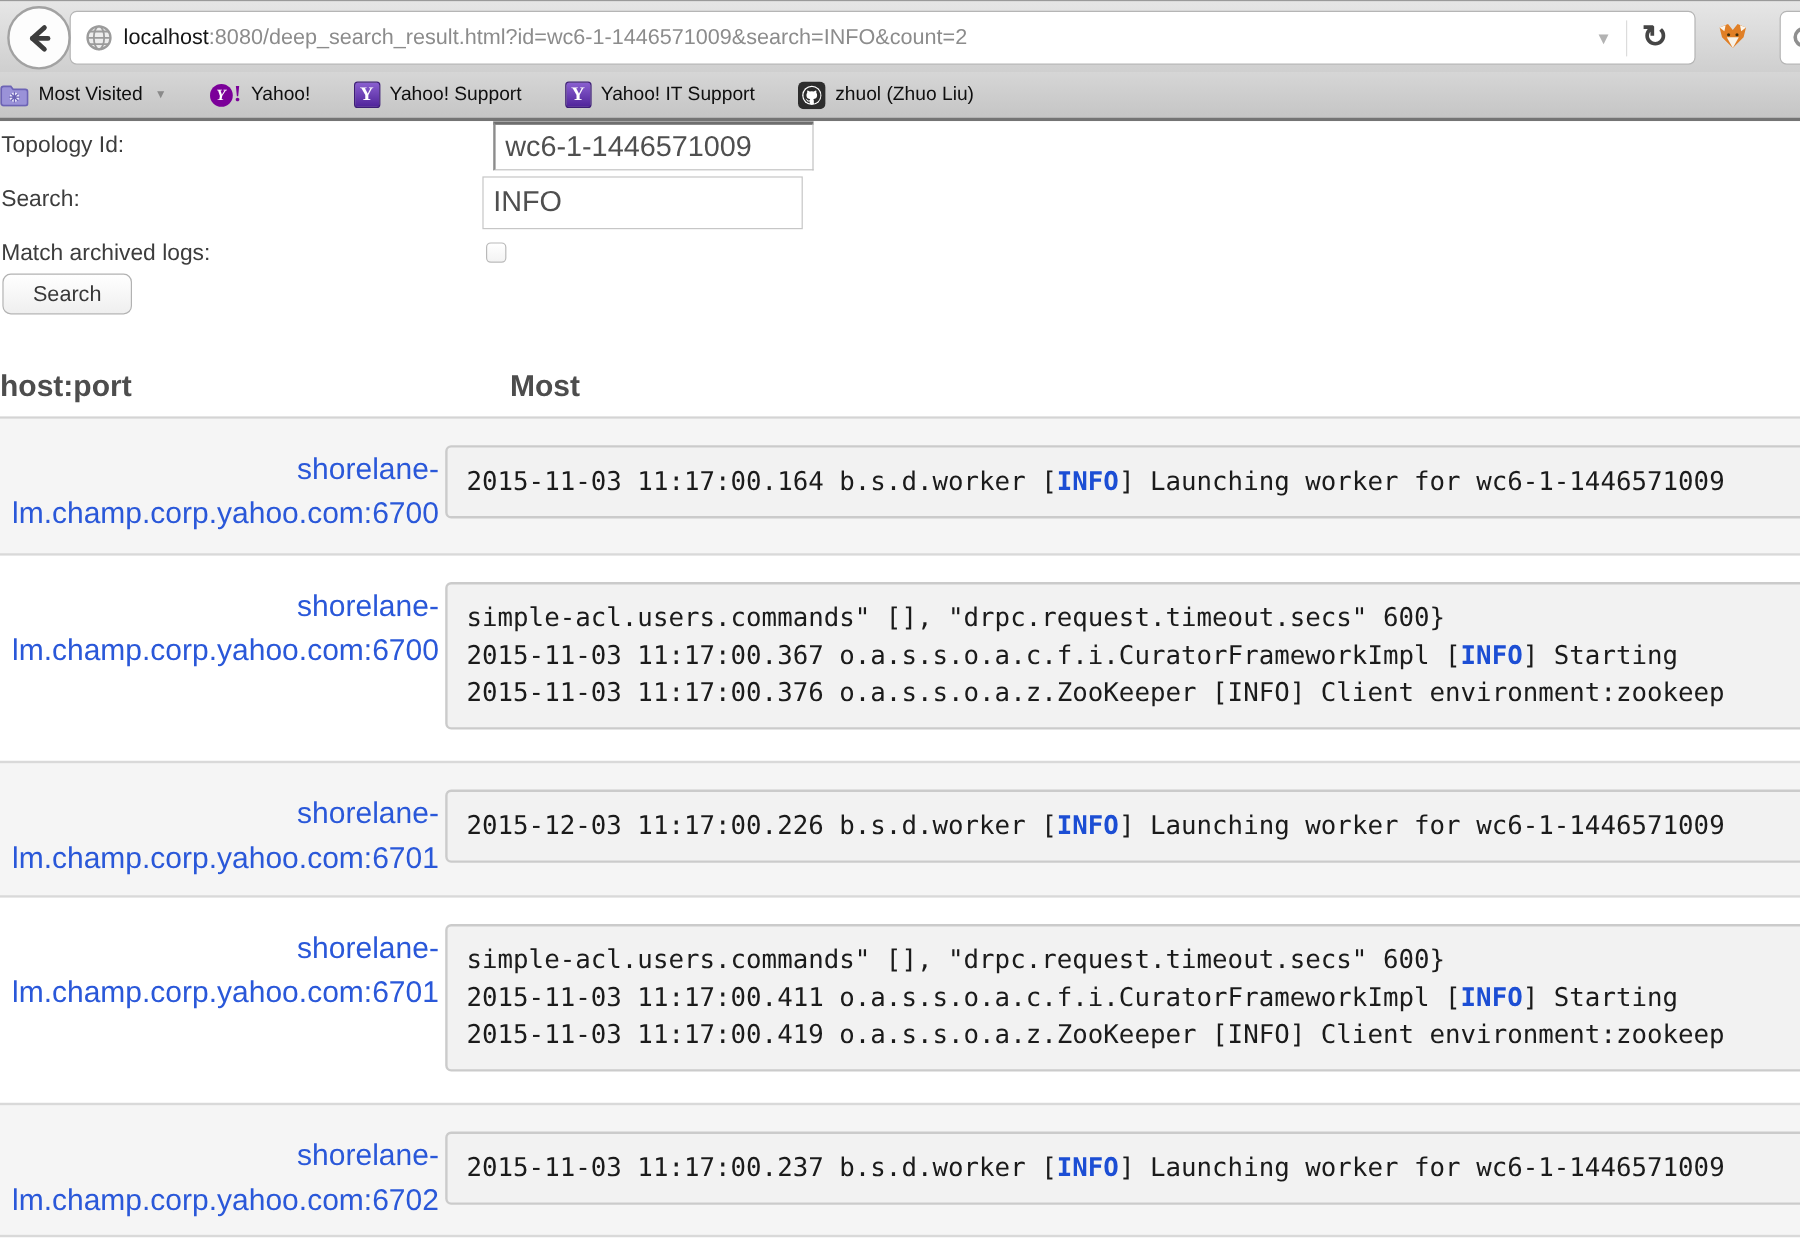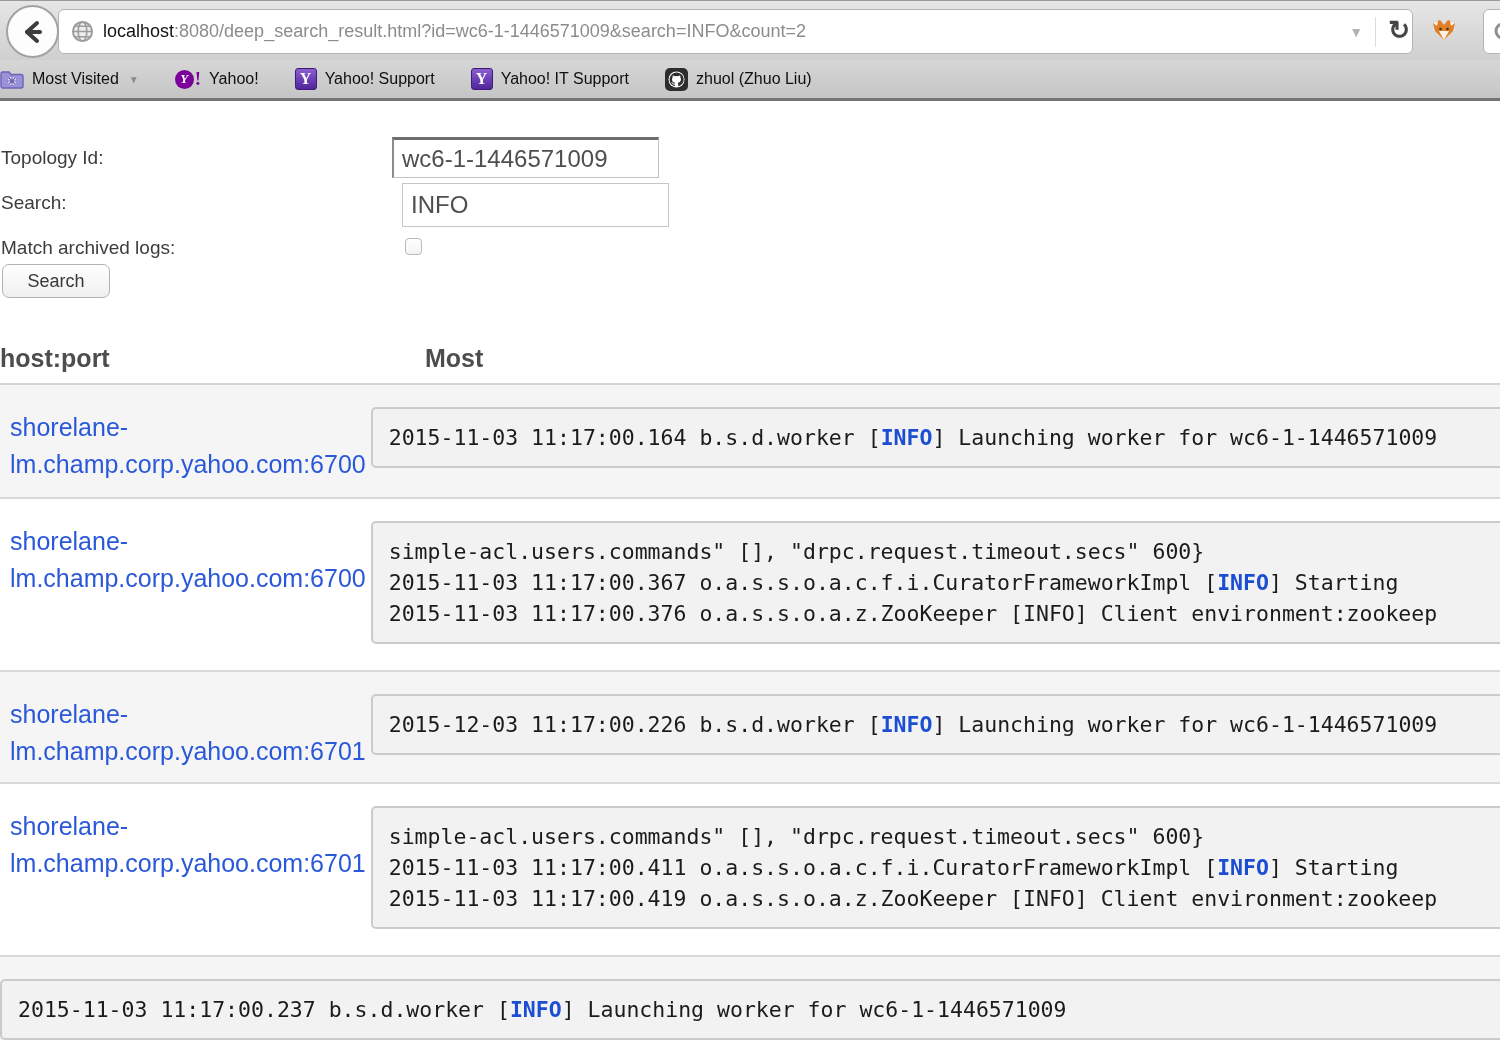--- a/index.html
+++ b/index.html
@@ -8,21 +8,21 @@
 
   
   .toolbar { position:relative; height:60px;
     background:linear-gradient(#e6e6e6,#cfcfcf);
     border-top:1px solid #9a9a9a; }
   .back-btn { position:absolute; left:6px; top:4px; width:53px; height:53px;
     border-radius:50%; background:#fdfdfd; border:2px solid #a2a2a2;
     display:flex; align-items:center; justify-content:center; z-index:2; }
   .url-bar { position:absolute; left:58px; top:8px; width:1355px; height:45px;
     background:#fff; border:1px solid #b5b5b5; border-radius:6px;
-    display:flex; align-items:center; padding:0 2px 0 12px; }
+    display:flex; align-items:center; padding:0 22px 0 12px; }
   .url-text { flex:1; font-size:18px; white-space:nowrap; overflow:hidden; margin-left:9px; }
   .url-host { color:#141414; }
   .url-rest { color:#8c8c8c; }
   .url-caret { color:#b3b3b3; font-size:14px; margin:0 12px 0 6px; }
   .url-sep { width:1px; height:30px; background:#dcdcdc; margin-right:12px; }
   .reload { font-size:26px; font-weight:bold; color:#454545; line-height:1;
     transform:translateY(-2px); }
   .fox { position:absolute; left:1430px; top:16px; }
   .search-partial { position:absolute; left:1483px; top:8px; width:60px; height:45px;
     background:#fff; border:1px solid #b5b5b5; border-radius:6px;
@@ -40,45 +40,45 @@
   .ybang-excl { color:#7b0099; font-weight:bold; font-size:19px;
     font-family:"Liberation Serif", serif; }
   .ysq { width:22px; height:22px; border-radius:3px;
     background:linear-gradient(#8a5fd0,#50249a); border:1px solid #3d1c77;
     color:#fff; font-family:"Liberation Serif", serif; font-weight:bold; font-size:16px;
     display:flex; align-items:center; justify-content:center; }
 
   
   .content { position:relative; width:1500px; height:939px; background:#fff; overflow:hidden; }
 
-  .form-area { position:relative; height:200px;margin-top:36px; }
+  .form-area { position:relative; height:200px; }
   .flabel { position:absolute; left:1px; font-size:19px; color:#3d3d3d; }
   .lbl-topo { top:10px; } .lbl-search { top:55px; } .lbl-arch { top:100px; }
   .txt-input { position:absolute; font-size:24px; color:#4f4f4f; background:#fff;
     padding:0 8px; font-family:"Liberation Sans", sans-serif; outline:none; }
-  .inp-topo { left:392px; top:0; width:267px; height:41px;
+  .inp-topo { left:411px; top:0; width:267px; height:41px;
     border:1px solid #c2c2c2; border-top:3px solid #6e6e6e; border-left:2px solid #8c8c8c; }
   .inp-search { left:402px; top:46px; width:267px; height:44px; border:1px solid #c6c6c6; }
   .cbx { position:absolute; left:405px; top:101px; width:17px; height:17px;
     appearance:none; -webkit-appearance:none; border:1px solid #b9b9b9; border-radius:4px;
     background:linear-gradient(#fff,#f3f3f3); }
   .search-btn { position:absolute; left:2px; top:127px; width:108px; height:34px;
     background:linear-gradient(#ffffff,#efefef); border:1px solid #b2b2b2; border-radius:7px;
     font-size:18px; color:#383838; font-family:"Liberation Sans", sans-serif; }
 
   .thead { display:flex; height:48px; padding-top:7px; border-bottom:2px solid #d4d4d4; }
   .th { font-size:25px; font-weight:bold; color:#4d4d4d; }
   .th-host { width:425px; }
 
   .trow { display:flex; border-top:2px solid #d9d9d9; }
   .trow:first-child { border-top:none; }
   .trow.odd { background:#f5f5f5; }
   .trow.last { border-bottom:2px solid #d9d9d9; }
   .r1 { height:112px; } .r3 { height:173px; }
-  .host-cell { width:425px; padding:24px 5px 4px 10px; }
+  .host-cell { width:425px; padding:24px 5px 4px 10px;text-align:right; }
   .host-link { font-size:25px; line-height:37px; color:#2a58d9; text-decoration:none;
     word-break:normal; overflow-wrap:break-word; }
   .match-cell { flex:1; }
   .logbox { width:1700px; margin-top:22px; background:#f2f2f2; border:2px solid #cbcbcb;
     border-radius:5px; padding:13px 16px; }
   .logline { font-family:"DejaVu Sans Mono","Liberation Mono",monospace;
     font-size:21.5px; line-height:31px; white-space:pre; color:#1b1b1b; }
   .hl { color:#1c4ed4; font-weight:bold; }
 </style>
 </head>
@@ -204,20 +204,21 @@
         <div class="host-cell"><a class="host-link" href="#">shorelane-lm.champ.corp.yahoo.com:6701</a></div>
         <div class="match-cell">
           <div class="logbox">
             <div class="logline"><span>simple-acl.users.commands" [], "drpc.request.timeout.secs" 600}</span></div>
             <div class="logline"><span>2015-11-03 11:17:00.411 o.a.s.s.o.a.c.f.i.CuratorFrameworkImpl [</span><span class="hl">INFO</span><span>] Starting</span></div>
             <div class="logline"><span>2015-11-03 11:17:00.419 o.a.s.s.o.a.z.ZooKeeper [INFO] Client environment:zookeep</span></div>
           </div>
         </div>
       </div>
       <div class="trow r1 odd last">
+        <div class="host-cell"><a class="host-link" href="#">shorelane-lm.champ.corp.yahoo.com:6702</a></div>
         <div class="match-cell">
           <div class="logbox">
             <div class="logline"><span>2015-11-03 11:17:00.237 b.s.d.worker [</span><span class="hl">INFO</span><span>] Launching worker for wc6-1-1446571009</span></div>
           </div>
         </div>
       </div>
     </div>
 
 </div>
 

